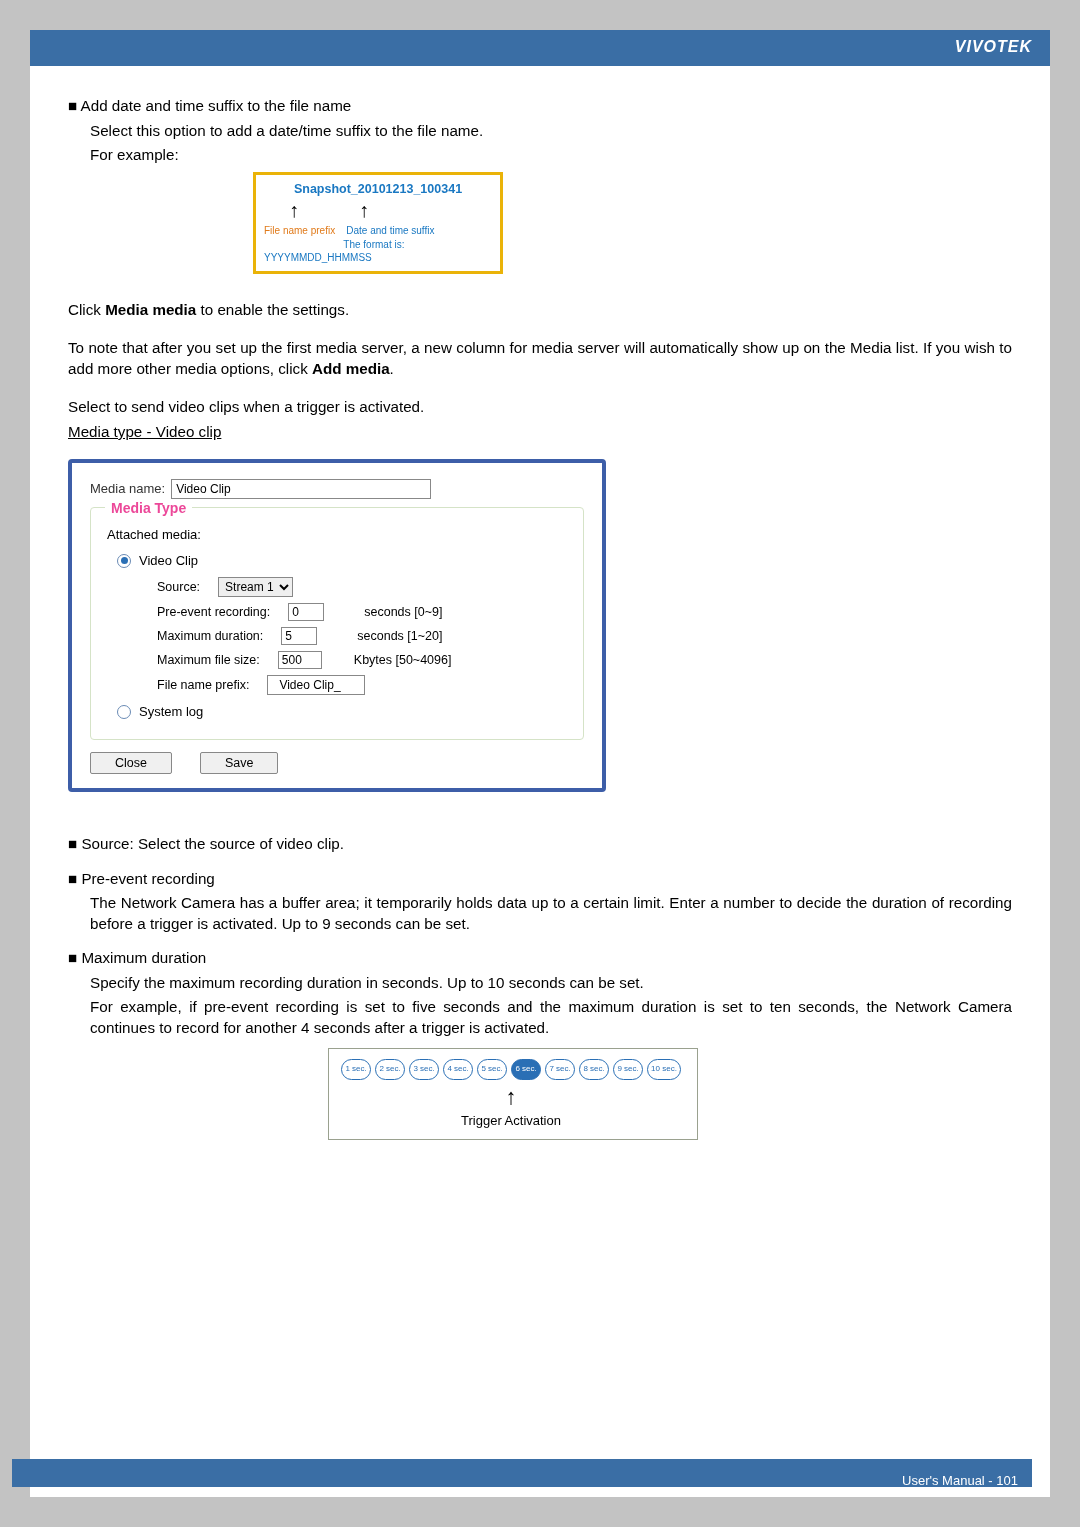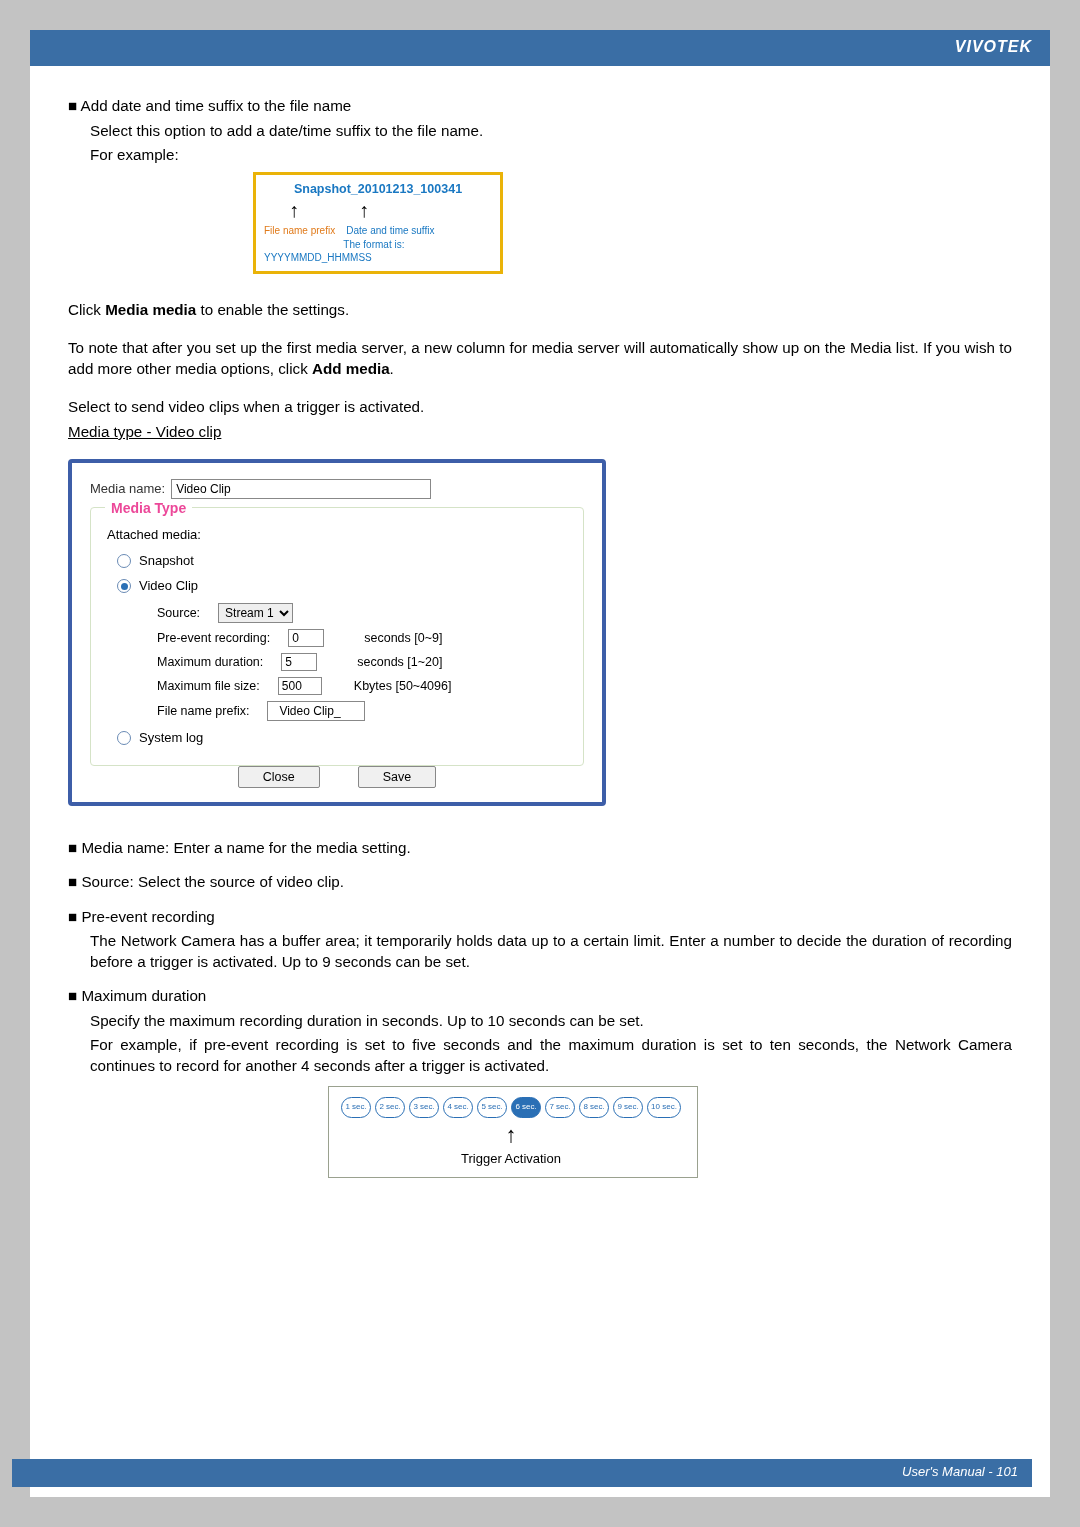--- a/index.html
+++ b/index.html
@@ -100,21 +100,21 @@
   .fieldset-body { margin-top: -14px; }
   .radio-row { display:flex; align-items:center; gap:8px; margin: 8px 0 8px 12px; font-size:13px;}
   .radio {
     width:14px; height:14px; border:1.5px solid #6a8bb5; border-radius:50%; display:inline-flex; align-items:center; justify-content:center;
   }
   .radio.checked::after { content:""; width:7px; height:7px; background:#2a6fb5; border-radius:50%; display:block;}
   .subform { margin-left: 52px; font-size: 12.5px; }
   .subrow { display:flex; align-items:center; gap:18px; margin: 6px 0; }
   .small-input { border:1px solid #888; width:36px; height:18px; font-size:12px; padding:1px 3px; text-align:left;}
   .mini-select { border:1px solid #888; font-size:12px; padding:1px 2px; height:20px;}
-  .dlg-buttons { display:flex; justify-content:center; gap:38px; }
+  .dlg-buttons { display:flex; gap:28px; margin-top:12px; }
   .dlg-btn {
     background:#f0f0f0; border:1px solid #888; border-radius:2px; padding:3px 24px; font-size:12.5px;
   }
   .trigger-box {
     width: 370px;
     border: 1px solid #9aa18f;
     margin: 10px auto 0 260px;
     padding: 10px 12px 10px 8px;
     text-align:center;
   }
@@ -123,21 +123,21 @@
     border:1px solid #2a6fb5; border-radius:12px; font-size:8px; color:#2a6fb5;
     padding:4px 3px; min-width:30px; display:inline-flex; align-items:center; justify-content:center;
   }
   .dot.filled { background:#2a6fb5; color:#fff; }
   .trigger-arrow { font-size:22px; margin-top:2px; }
   .trigger-label { font-size:13px; color:#000; }
   .footer {
     position:absolute; bottom:10px; right:18px; width:100%; height:28px;
     background:#3a6ea5;
   }
-  .footer-text { position:absolute; right:14px; top:5px; color:#fff; font-style:italic; font-size:13px;}
+  .footer-text { position:absolute; right:14px; top:14px; color:#fff; font-size:13px;}
 </style>
 </head>
 <body>
 
 <div class="page">
   <div class="header-bar">
     <div class="header-brand">VIVOTEK</div>
   </div>
 
   <div class="content">
@@ -176,24 +176,20 @@
       <div class="dlg-row">
         <span class="dlg-label">Media name:</span>
         <input class="dlg-input" style="width: 260px;" value="Video Clip">
       </div>
       <div class="fieldset">
         <span class="fieldset-legend">Media Type</span>
         <div class="fieldset-body">
           <div style="margin-left:2px; font-size:13px;">Attached media:</div>
 
           <div class="radio-row">
-            <span class="radio"></span>
-            <span>Snapshot</span>
-          </div>
-          <div class="radio-row">
             <span class="radio checked"></span>
             <span>Video Clip</span>
           </div>
 
           <div class="subform">
             <div class="subrow">
               <span>Source:</span>
               <select class="mini-select">
                 <option>Stream 1</option>
               </select>
@@ -225,21 +221,20 @@
           </div>
         </div>
       </div>
       <div class="dlg-buttons">
         <button class="dlg-btn">Close</button>
         <button class="dlg-btn">Save</button>
       </div>
     </div>
 
     <div class="blockgap"></div>
-    <p class="sq">■ Media name: Enter a name for the media setting.</p>
     <div style="height:10px"></div>
     <p class="sq">■ Source: Select the source of video clip.</p>
     <div style="height:10px"></div>
     <p class="sq">■ Pre-event recording</p>
     <p class="indent1 justify">The Network Camera has a buffer area; it temporarily holds data up to a certain limit. Enter a number to decide the duration of recording before a trigger is activated. Up to 9 seconds can be set.</p>
     <div style="height:10px"></div>
     <p class="sq">■ Maximum duration</p>
     <p class="indent1">Specify the maximum recording duration in seconds. Up to 10 seconds can be set.</p>
     <p class="indent1 justify">For example, if pre-event recording is set to five seconds and the maximum duration is set to ten seconds, the Network Camera continues to record for another 4 seconds after a trigger is activated.</p>
 

